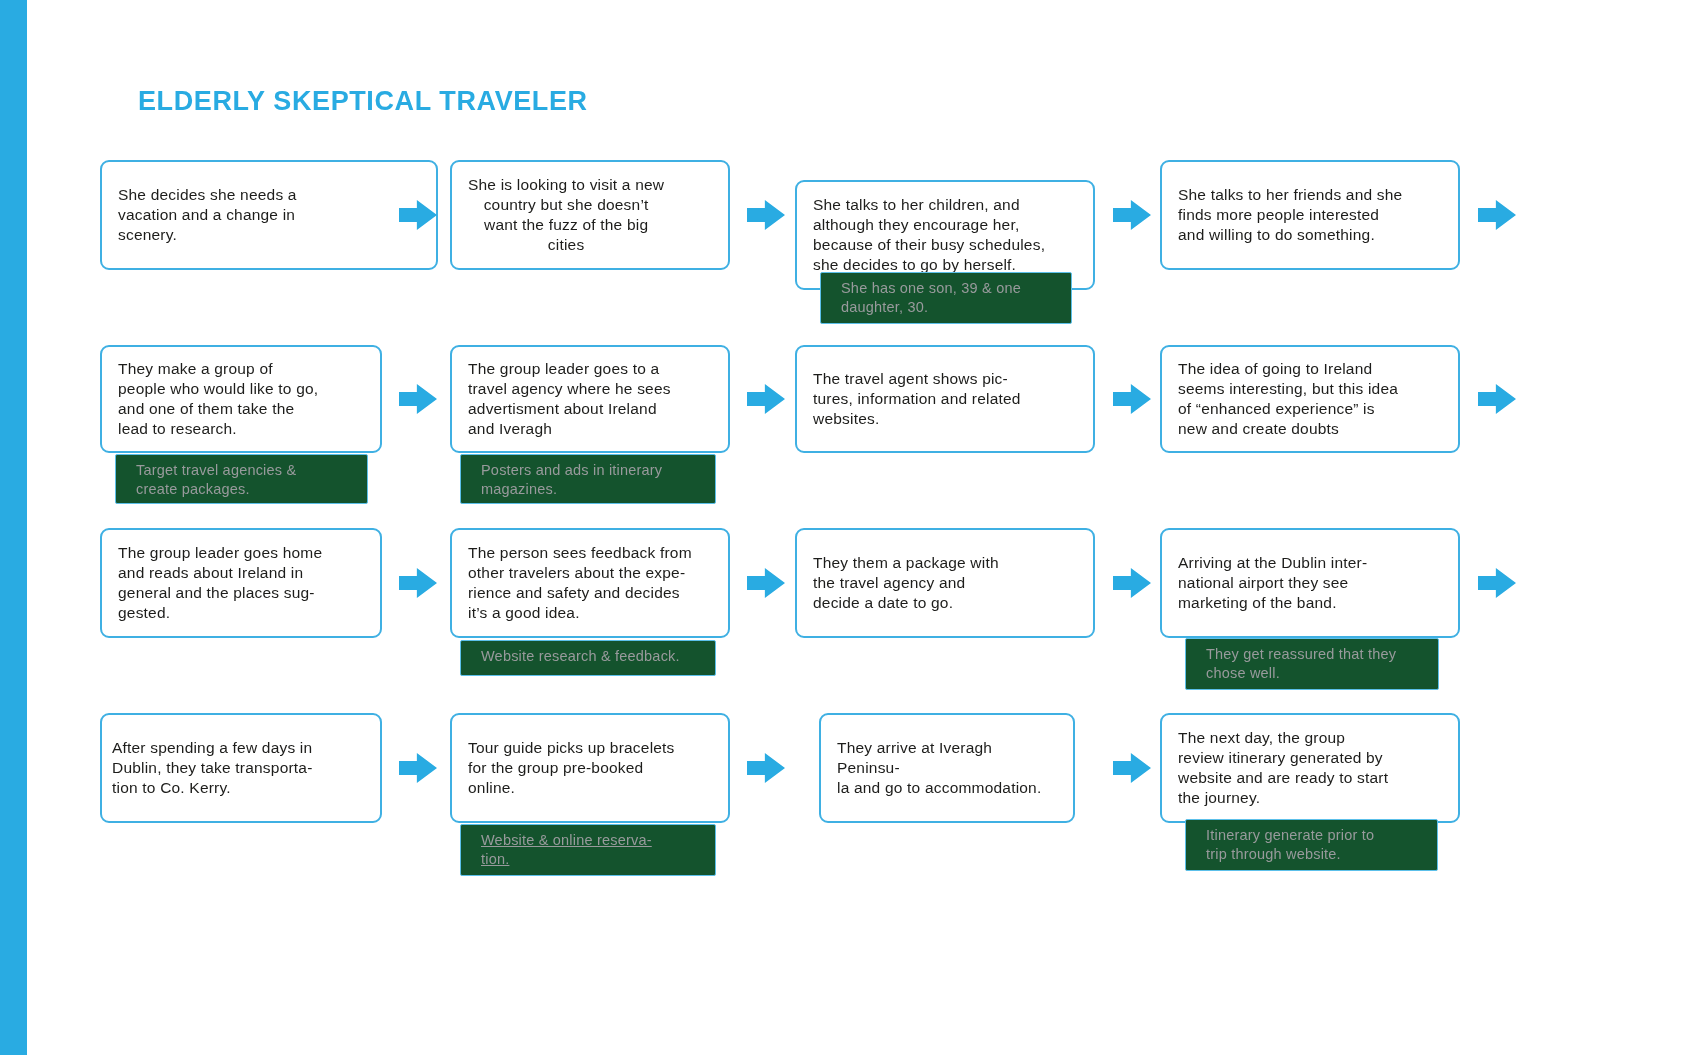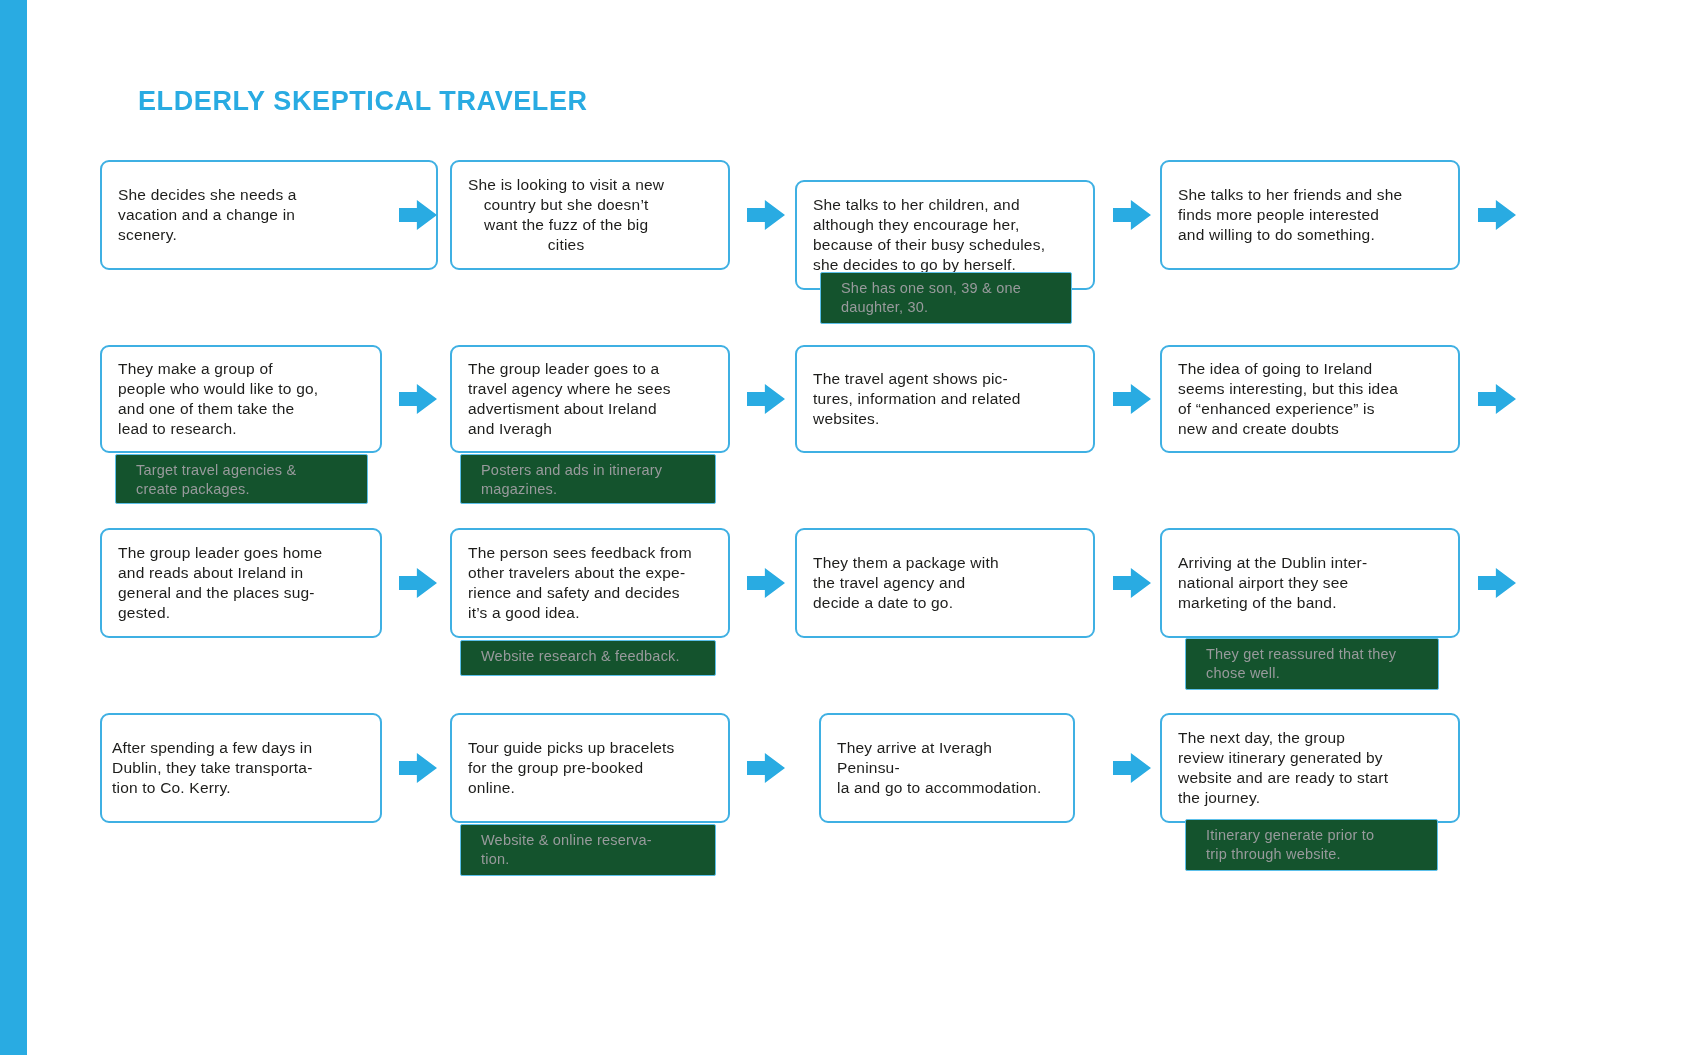--- a/index.html
+++ b/index.html
@@ -120,16 +120,16 @@
 for the group pre-booked
 online.</div>
 <div class="arrow-right" style="left:747px; top:753px;"></div>
 <div class="step-box" style="left:795px; top:713px; width:256px; height:110px;margin-left:24px;">They arrive at Iveragh Peninsu-
 la and go to accommodation.</div>
 <div class="arrow-right" style="left:1113px; top:753px;"></div>
 <div class="step-box" style="left:1160px; top:713px; width:300px; height:110px;">The next day, the group
 review itinerary generated by
 website and are ready to start
 the journey.</div>
-<div class="step-note" style="left:460px; top:824px; width:256px; height:52px;">Website &amp; online reserva-
+<div class="step-note" style="left:460px; top:824px; width:256px; height:52px;text-decoration:underline;">Website &amp; online reserva-
 tion.</div>
 <div class="step-note" style="left:1185px; top:819px; width:253px; height:52px;">Itinerary generate prior to
 trip through website.</div>
 
 </body></html>

